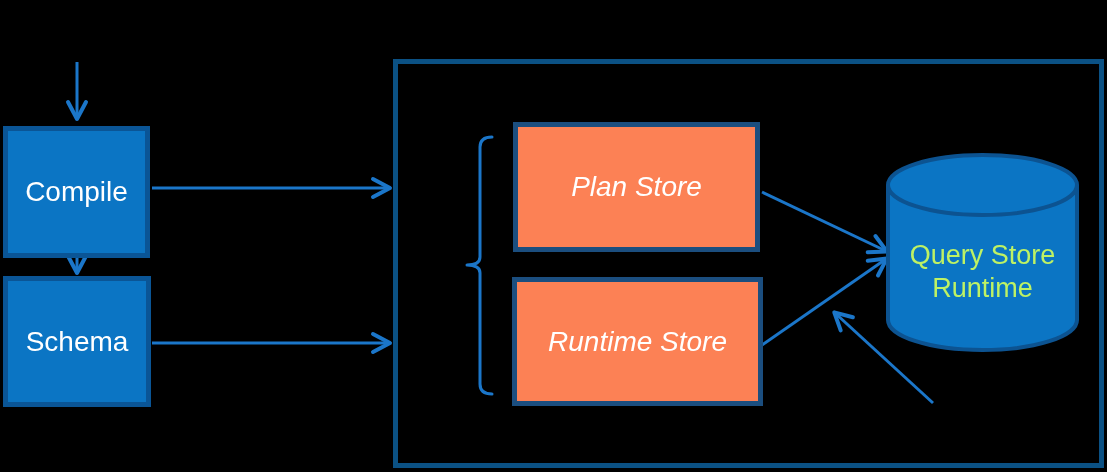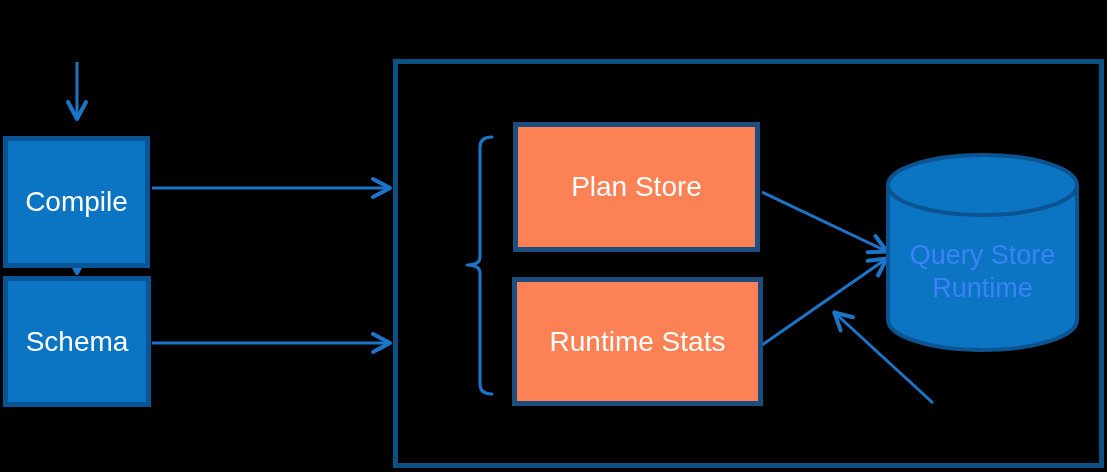--- a/index.html
+++ b/index.html
@@ -11,29 +11,29 @@
     position:absolute;left:393px;top:59px;width:711px;height:409px;
     border:5px solid #0b5184;box-sizing:border-box;background:transparent;
   }
   .overlay{position:absolute;left:0;top:0;}
   .box{
     position:absolute;box-sizing:border-box;
     display:flex;align-items:center;justify-content:center;
     color:#ffffff;font-size:28px;
   }
   .blue{background:#0b75c4;border:5px solid #0a5596;}
-  .orange{background:#fc8155;border:5px solid #1b4e7f;}
-  #compile{left:3px;top:136px;width:147px;height:132px;}
+  .orange{background:#fc8155;border:5px solid #1b4e7f;font-style:italic;}
+  #compile{left:3px;top:126px;width:147px;height:132px;}
   #execute{left:3px;top:276px;width:148px;height:131px;}
   #plan-store{left:513px;top:122px;width:247px;height:130px;}
   #runtime-stats{left:512px;top:277px;width:251px;height:129px;}
   .cyl-label{
     position:absolute;left:888px;top:239px;width:189px;
     display:flex;flex-direction:column;align-items:center;
-    color:#3b82f6;font-size:27px;line-height:33px;text-align:center;
+    color:#bef264;font-size:27px;line-height:33px;text-align:center;
   }
 </style>
 </head>
 <body>
 
 <div class="stage">
 
   <div class="container-rect"></div>
 
   <svg class="overlay" width="1107" height="472" viewBox="0 0 1107 472">
@@ -66,21 +66,21 @@
 
   <div class="box blue" id="execute">
     <span>Schema</span>
   </div>
 
   <div class="box orange" id="plan-store">
     <span>Plan Store</span>
   </div>
 
   <div class="box orange" id="runtime-stats">
-    <span>Runtime Stats</span>
+    <span>Runtime Store</span>
   </div>
 
   <div class="cyl-label">
     <span>Query Store</span>
     <span>Runtime</span>
   </div>
 
 </div>
 
 </body></html>

